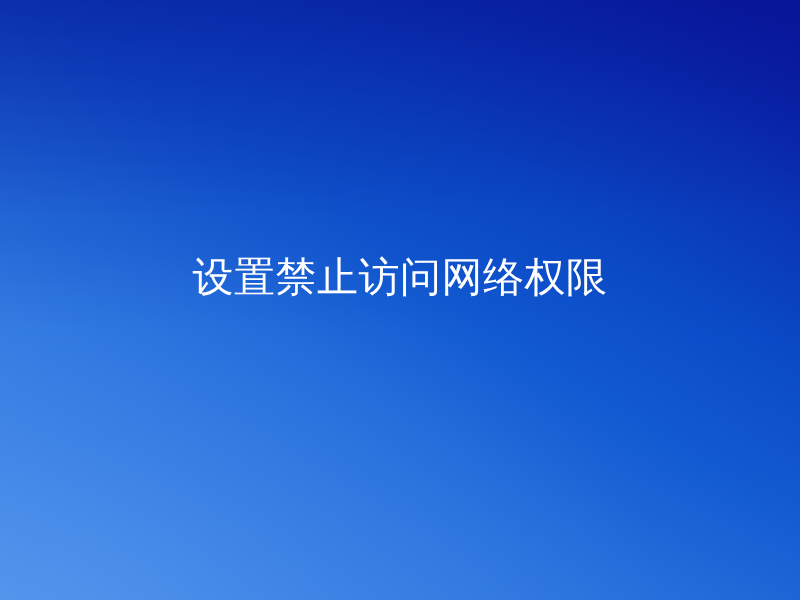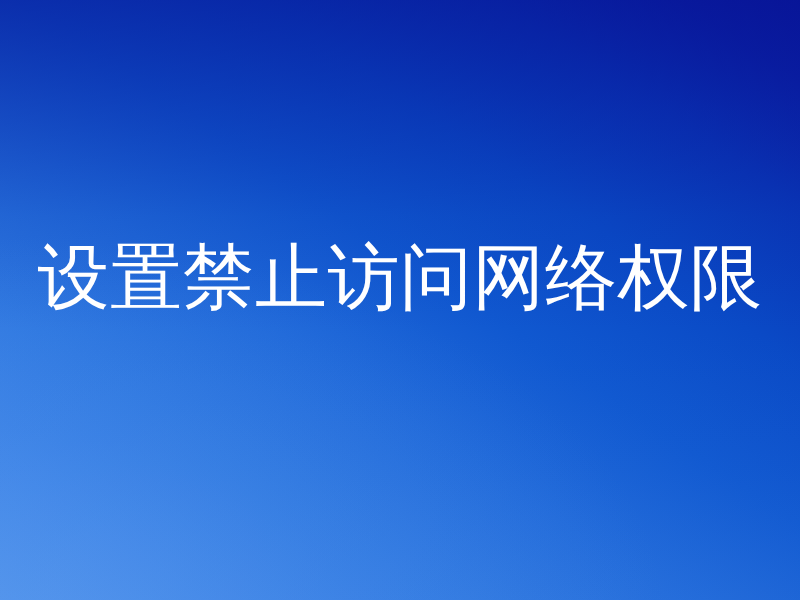--- a/index.html
+++ b/index.html
@@ -78,21 +78,21 @@
     justify-content: center;
   }
 
   .headline {
     
     transform: translateY(-22px);
     margin: 0;
     padding: 0;
     color: #ffffff;
     font-family: "Liberation Sans", "DejaVu Sans", sans-serif;
-    font-size: 72px;
+    font-size: 41px;
     font-weight: 400;
     line-height: 1.05;
     letter-spacing: 0.5px;
     white-space: nowrap;
     text-align: center;
     -webkit-font-smoothing: antialiased;
   }
 </style>
 </head>
 <body>

